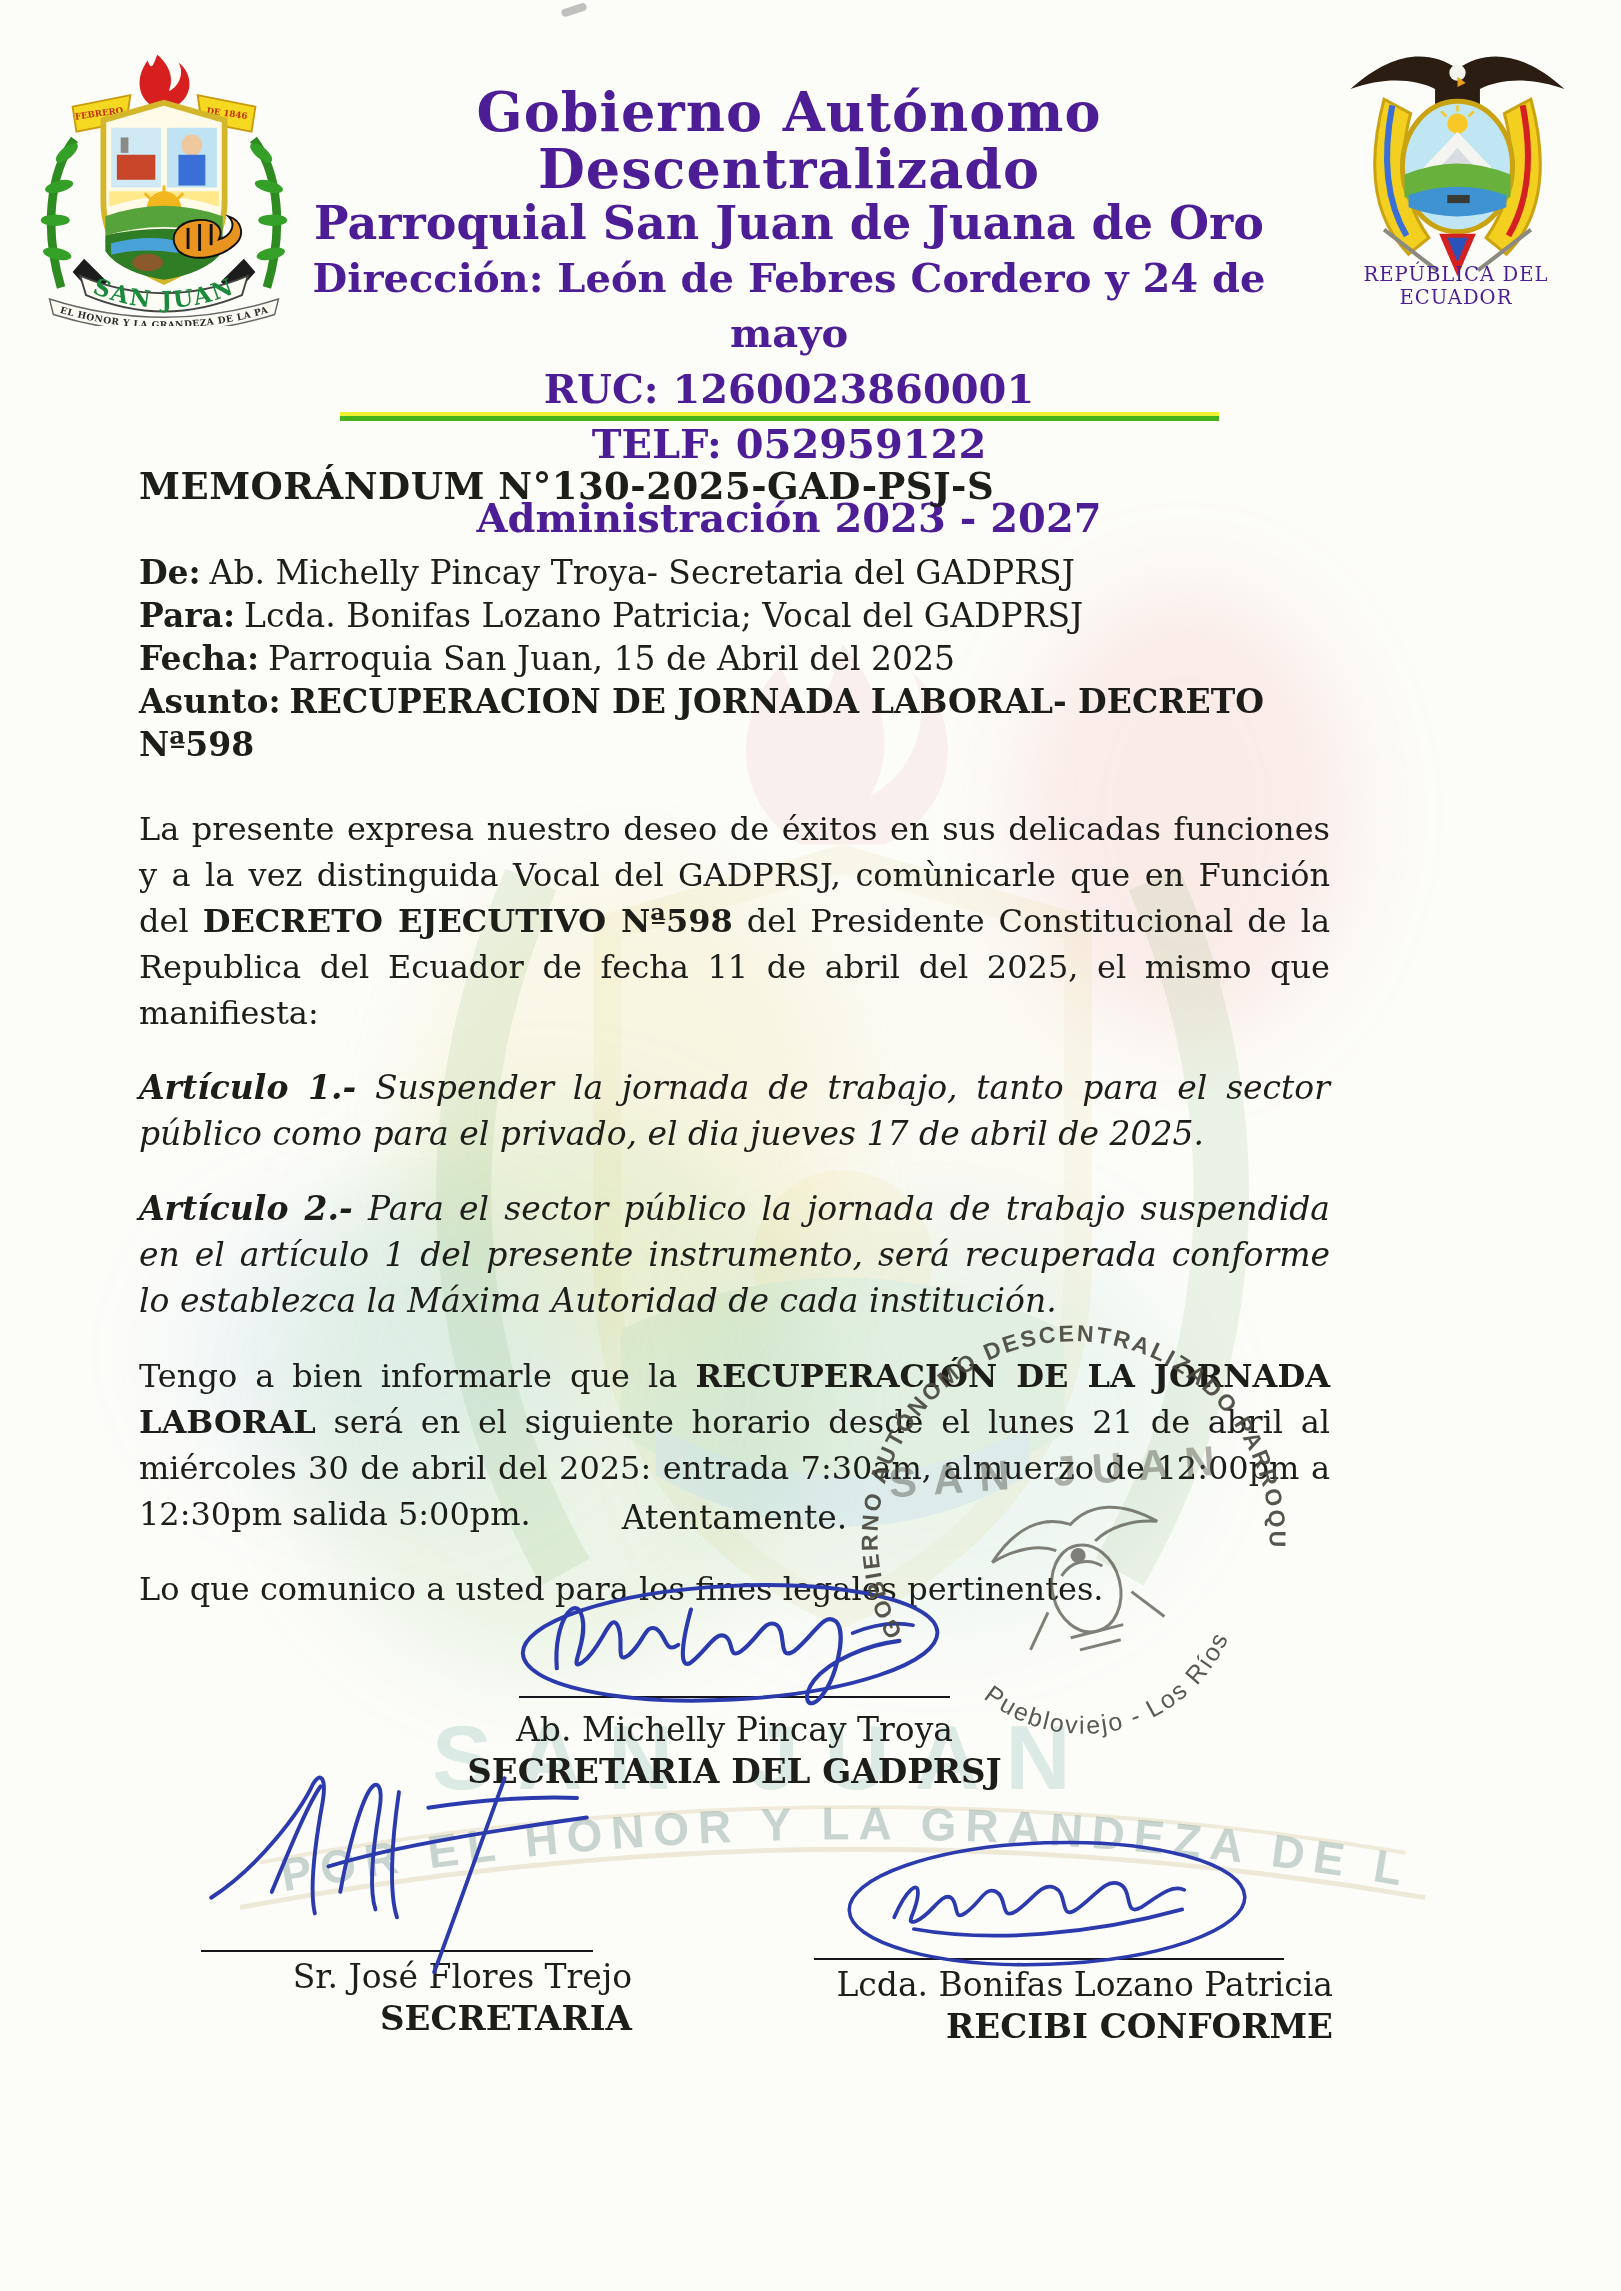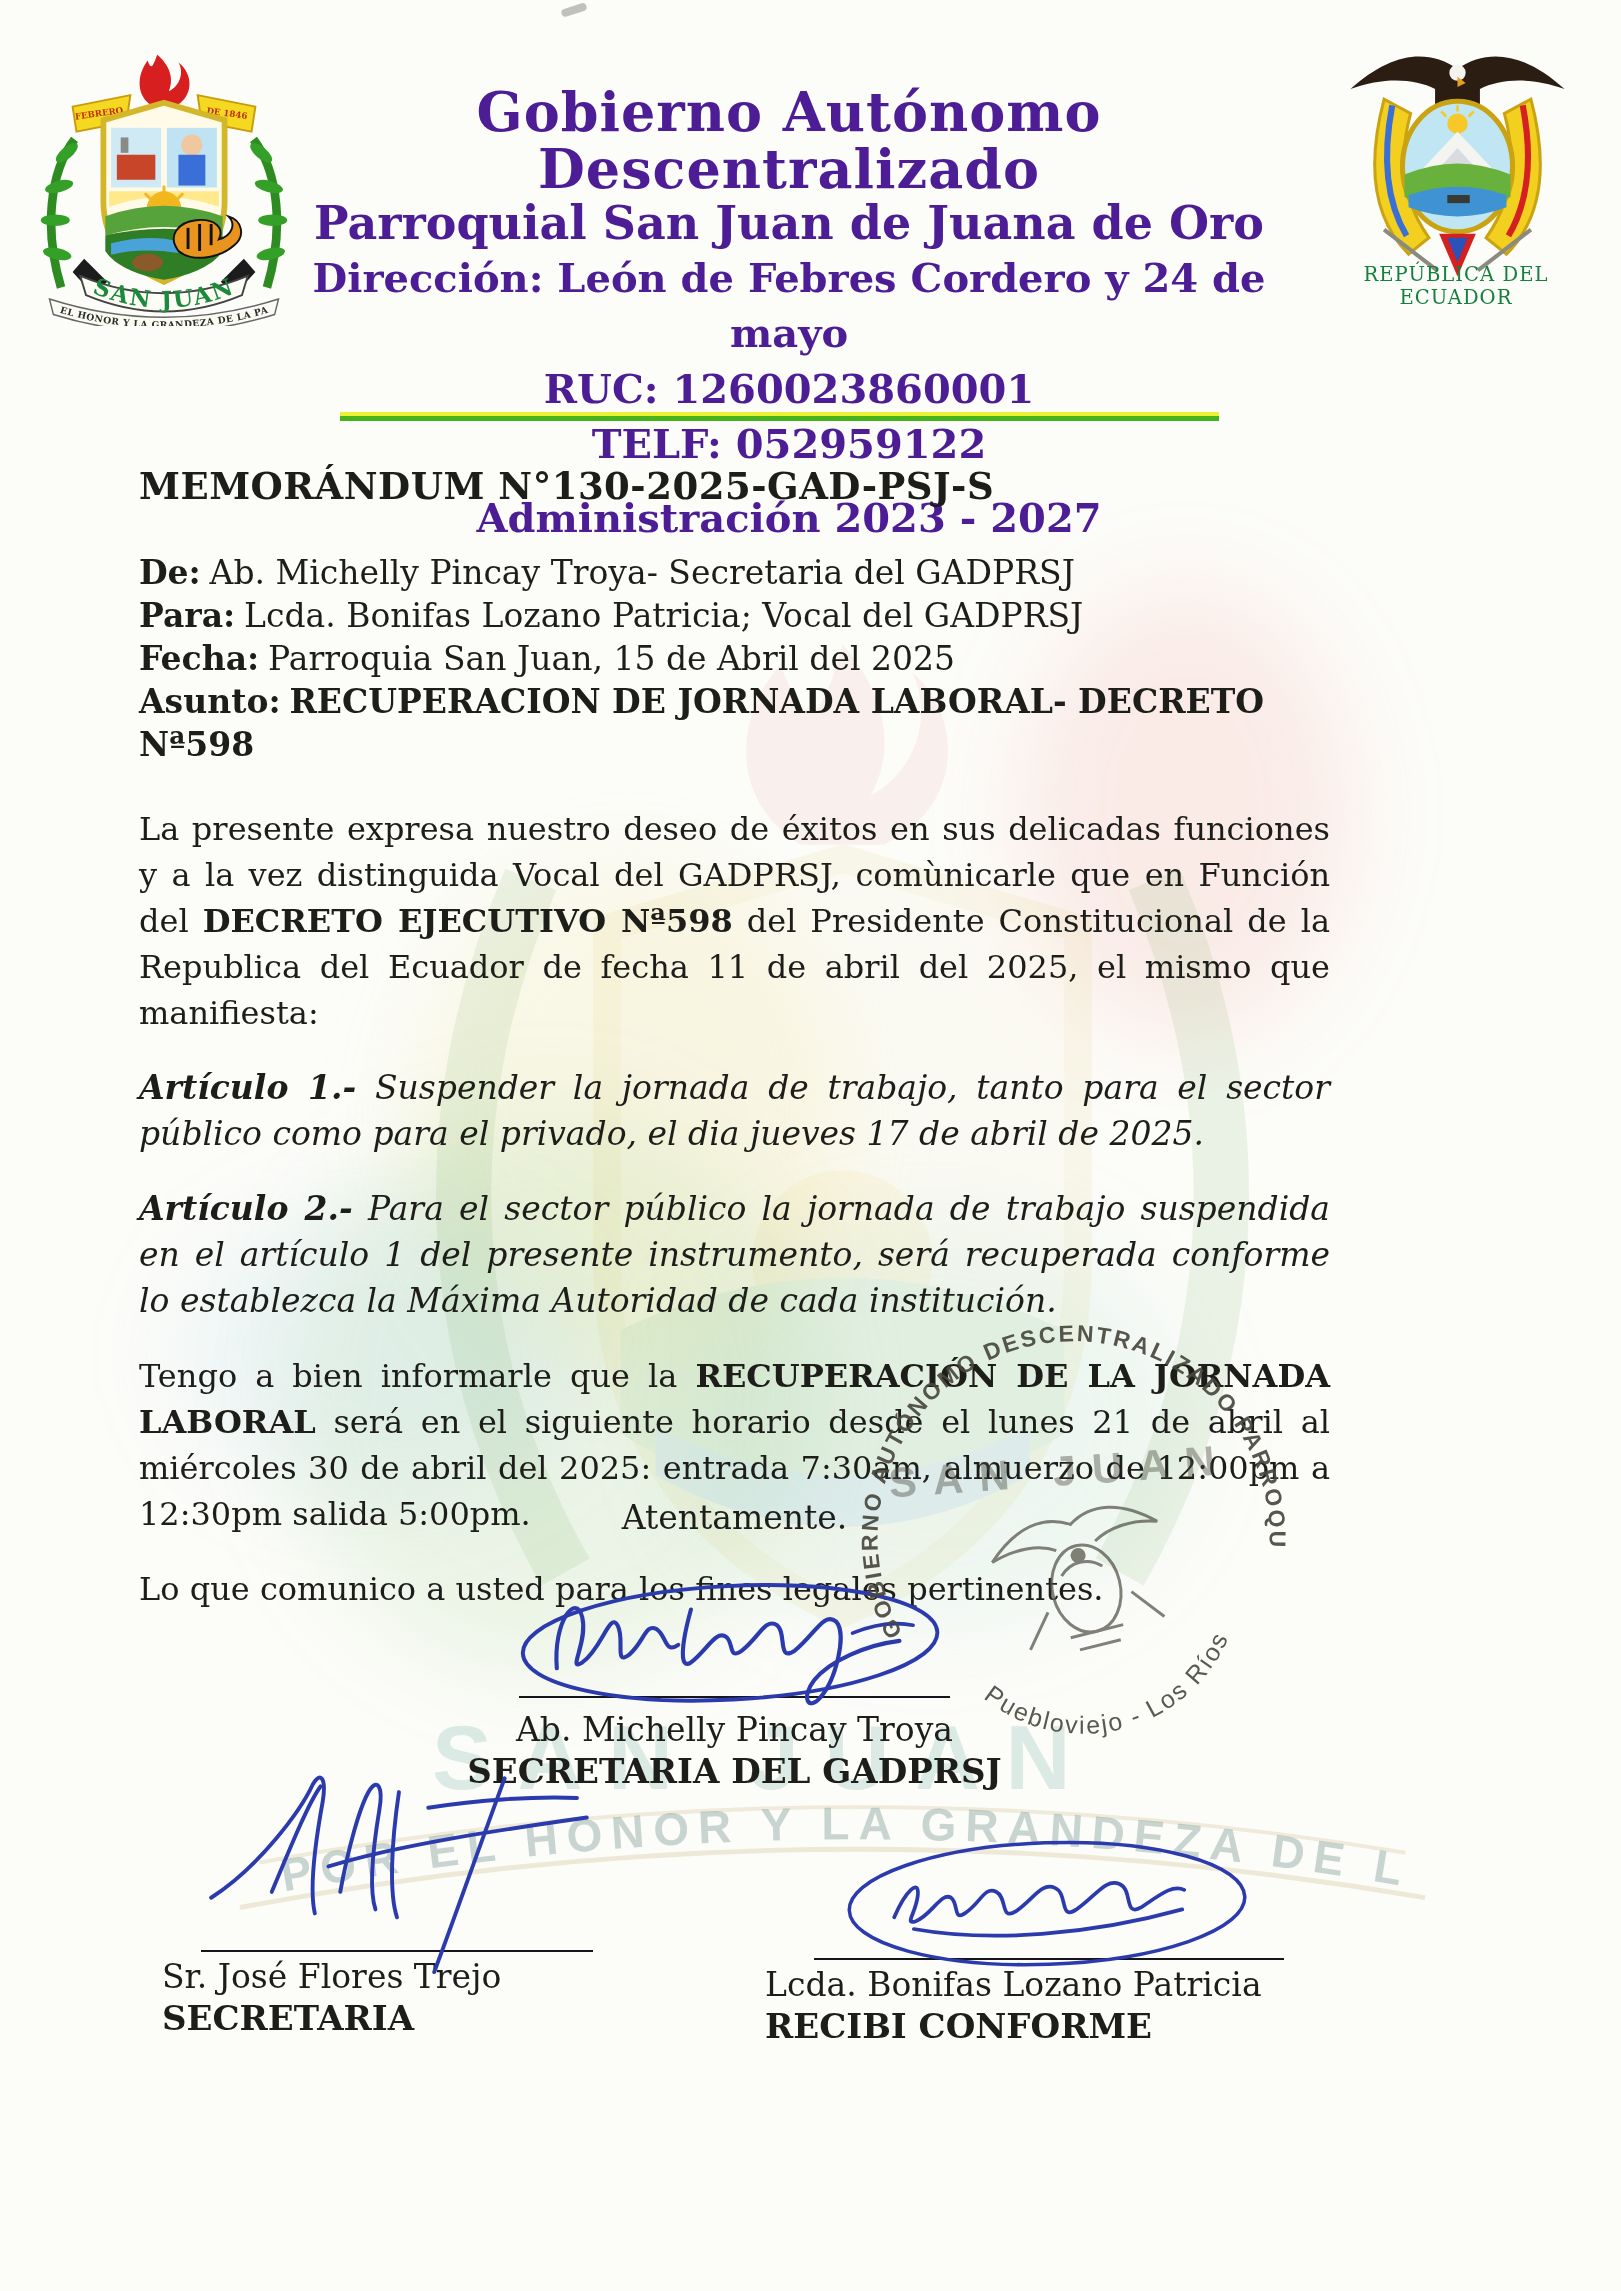--- a/index.html
+++ b/index.html
@@ -22,21 +22,21 @@
     position:absolute; left:372px; top:1707px; width:784px; text-align:center;
     font-family:"Liberation Sans",sans-serif; font-weight:bold; font-size:90px;
     letter-spacing:25.5px; color:rgba(47,140,118,.16); z-index:0; white-space:nowrap;
   }
   .wm-motto-svg{position:absolute; left:225px; top:1753px; width:1215px; height:176px; z-index:0;}
 
   .hdr-left-logo{position:absolute; left:29px; top:47px; width:270px; height:279px;}
   .hdr-right-logo{position:absolute; left:1325px; top:41px; width:265px; height:255px;}
   .hdr-right-caption{
     position:absolute; left:1304px; top:263px; width:304px; text-align:center;
-    font-size:19.6px; letter-spacing:1px; color:#15803d; font-weight:500;
+    font-size:19.6px; letter-spacing:1px; color:#4c1d95; font-weight:500;
   }
   .hdr-center{position:absolute; left:250px; top:84px; width:1078px; text-align:center; color:#4c1d95; z-index:1;}
   .hdr-title1{font-size:54px; font-weight:bold; line-height:1.05; letter-spacing:1px;}
   .hdr-title2{font-size:46px; font-weight:bold; line-height:1.15;}
   .hdr-addr,.hdr-ruc,.hdr-tel,.hdr-adm{font-size:40px; font-weight:bold; line-height:1.38;text-align:center;}
   .hdr-adm{text-decoration:none;margin-top:19px;}
   .rule{
     position:absolute; left:340px; top:412px; width:879px; height:8.8px; z-index:1;
     background:linear-gradient(to bottom,#eef033 0 45%, #46b31c 45% 100%);
   }
@@ -62,21 +62,21 @@
   .closing-word{font-size:33px;}
   .sign-wrap{position:relative; height:155px; margin-top:3.9px;}
   .sign-wrap svg{position:absolute; left:50%; transform:translateX(-50%); bottom:-33px; z-index:2;}
   .sig-line{width:431px; margin:0 auto; border-top:2.9px solid #15151b; position:relative; z-index:1;}
   .signer-name{font-size:33px; margin-top:12px;}
   .signer-title{font-size:34px; font-weight:bold; margin-top:2px;}
 
   .stamp{position:absolute; left:829px; top:1304px; width:490px; height:470px; z-index:2;
          transform:rotate(-14deg); opacity:.92;}
 
-  .foot{position:absolute; text-align:left; z-index:1;}
+  .foot{position:absolute; text-align:right; z-index:1;}
   .foot-left{left:162px; top:1811px; width:470px;}
   .foot-right{left:765px; top:1819px; width:568px;}
   .foot .fsig{position:relative; height:139px;}
   .foot .fsig svg{position:absolute; left:50%; transform:translateX(-50%); bottom:-25.5px; z-index:2;}
   .f-line{border-top:2.9px solid #15151b; margin:0 auto; position:relative; z-index:1;}
   .foot-left .f-line{width:392px;}
   .foot-right .f-line{width:470px;}
   .f-name{font-size:33px; margin-top:4.9px;}
   .f-role{font-size:34px; font-weight:bold; margin-top:2px;}
 

